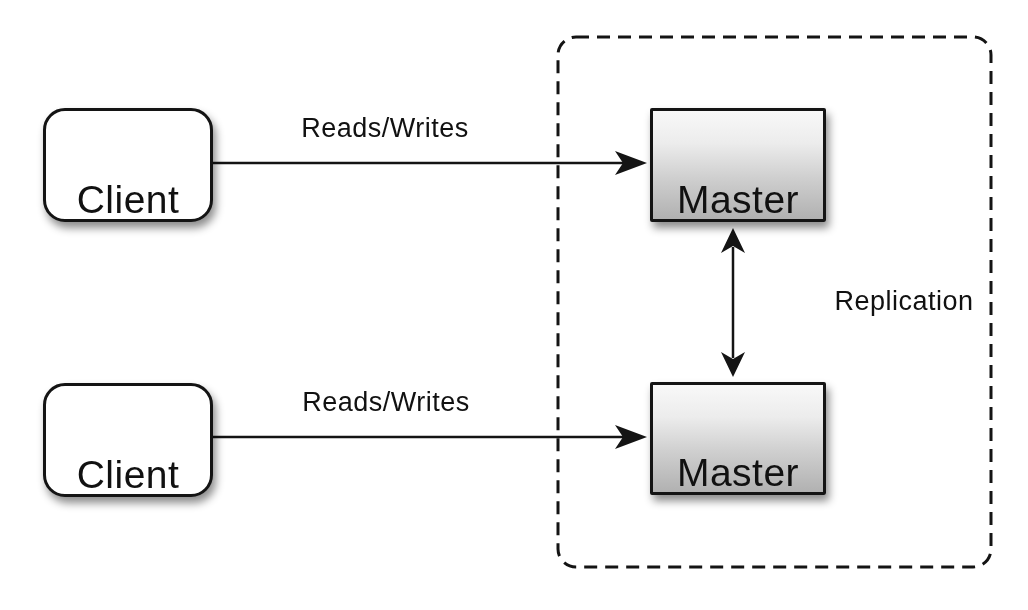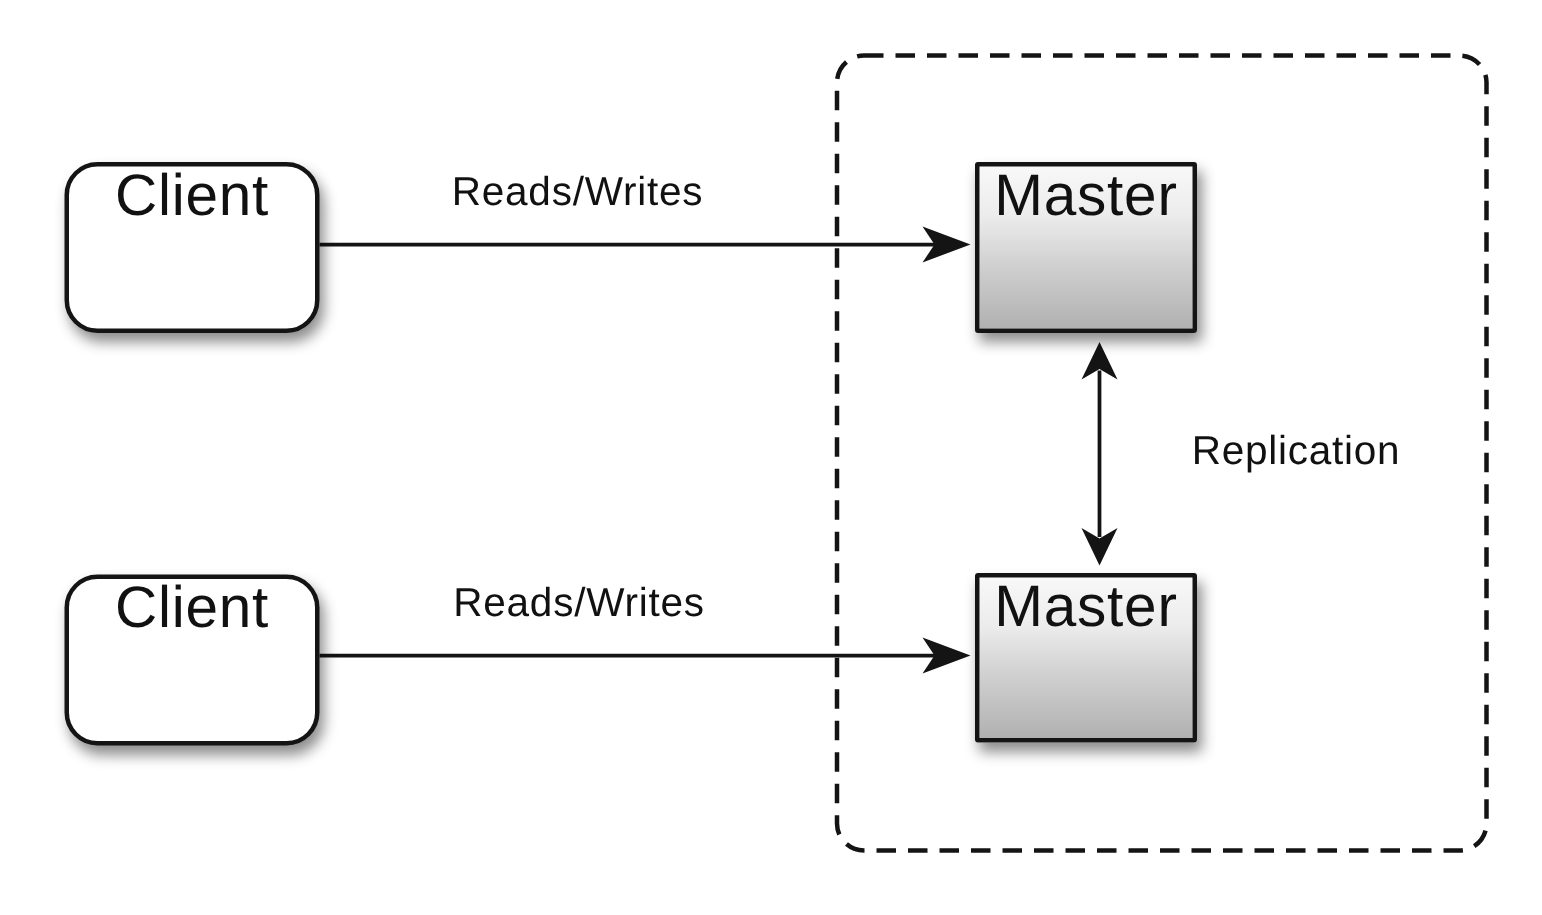--- a/index.html
+++ b/index.html
@@ -17,58 +17,58 @@
     color: #111111;
   }
   .layer {
     position: absolute;
     left: 0;
     top: 0;
   }
   .node {
     position: absolute;
     display: flex;
-    align-items: flex-start;
+    align-items: flex-end;
     justify-content: center;
     box-sizing: border-box;
     border: 3px solid #141414;
     font-size: 39px;
     line-height: 1;
     letter-spacing: 0.5px;
     box-shadow: 3px 6px 9px rgba(0, 0, 0, 0.45);
   }
   .node.client {
     left: 43px;
     width: 170px;
     height: 114px;
     border-radius: 22px;
     background: #ffffff;
   }
   .node.client.top { top: 108px; }
   .node.client.bottom { top: 383px; }
   .node.master {
     left: 650px;
-    width: 148px;
+    width: 176px;
     height: 114px;
     border-radius: 2px;
     background: linear-gradient(180deg, #f8f8f8 0%, #ececec 30%, #cfcfcf 62%, #b1b1b1 100%);
   }
   .node.master.top { top: 108px; }
   .node.master.bottom { top: 382px; height: 113px; }
   .edge-label {
     position: absolute;
     transform: translate(-50%, -50%);
     font-size: 27px;
     line-height: 1;
     letter-spacing: 0.5px;
     white-space: nowrap;
   }
   .edge-label.rw-top { left: 385px; top: 128px; }
   .edge-label.rw-bottom { left: 386px; top: 402px; }
-  .edge-label.repl { left: 864px; top: 301px; }
+  .edge-label.repl { left: 904px; top: 301px; }
 </style>
 </head>
 <body>
 
 <div class="canvas">
 
   <svg class="layer" width="1028" height="610" viewBox="0 0 1028 610">
 
     <rect x="558" y="37" width="433" height="530" rx="18" ry="18" fill="none" stroke="#141414" stroke-width="3" stroke-dasharray="13 8"></rect>
 

